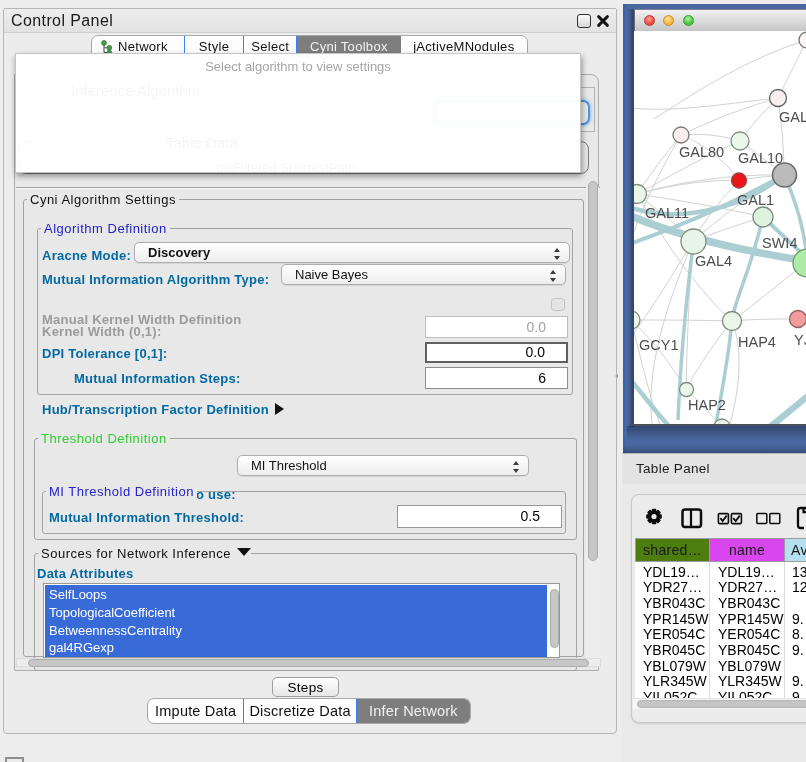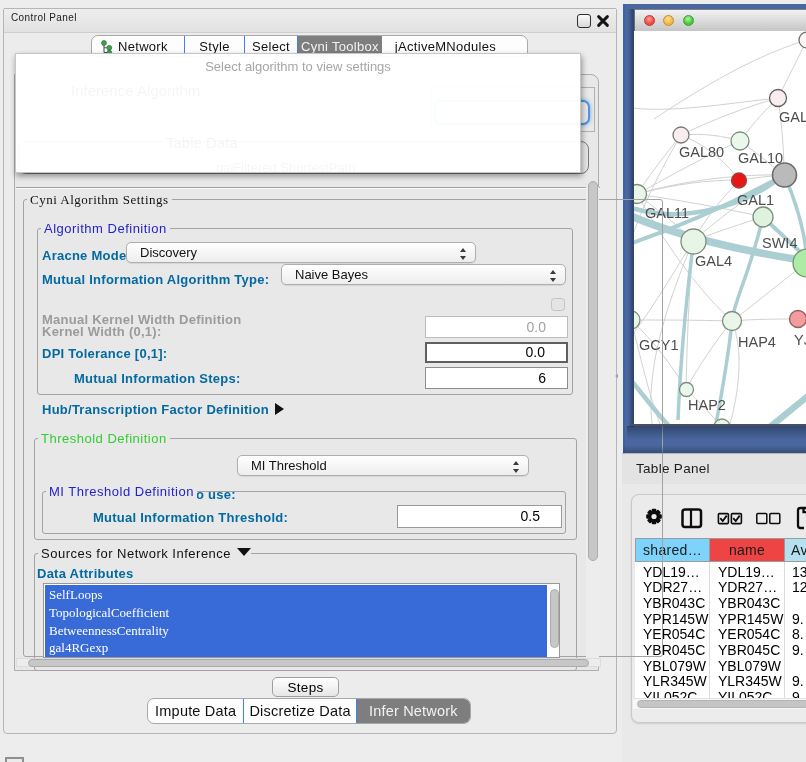--- a/index.html
+++ b/index.html
@@ -5,21 +5,21 @@
 * { margin:0; padding:0; box-sizing:border-box; }
 html,body { width:806px; height:762px; }
 body { font-family:"Liberation Sans", sans-serif; background:#ededed; }
 #stage { position:relative; width:806px; height:762px; overflow:hidden; background:#ededed; }
 .abs { position:absolute; }
 
 #win { position:absolute; left:3px; top:8px; width:614px; height:726px;
   background:#ececec; border:1px solid #b5b5b5; border-radius:2px 2px 4px 4px; }
 #titlebar { position:absolute; left:0; top:0; width:100%; height:24px;
   background:linear-gradient(#ededed,#e2e2e2); border-bottom:1px solid #cfcfcf; }
-#titlebar .t { position:absolute; left:7px; top:3px; font-size:10px; letter-spacing:0.4px; color:#1b1b1b; }
+#titlebar .t { position:absolute; left:7px; top:3px; font-size:16px; letter-spacing:0.4px; color:#1b1b1b; }
 #minico { position:absolute; left:573px; top:5px; width:14px; height:14px; border:1.6px solid #2e2e2e;
   border-radius:3px; background:linear-gradient(#fbfbfb,#d8d8d8); }
 
 .tabstrip { position:absolute; background:#fdfdfd; border:1px solid #a9a9a9; display:flex; overflow:hidden; }
 .tabstrip .tab { font-size:13px; letter-spacing:0.3px; color:#111; display:flex; align-items:center; justify-content:center;
   border-right:1px solid #3b82f6; white-space:nowrap; }
 .tabstrip .tab.last { border-right:none; }
 .tabstrip .tab.sel { background:#7e7e7e; color:#f2f2f2; border-right:none; }
 #toptabs .tab:first-child { justify-content:flex-start; padding-left:9px; }
 #toptabs { left:87px; top:26px; width:437px; height:22px; border-radius:7px 7px 0 0; }
@@ -52,21 +52,21 @@
   box-shadow:1px 3px 6px rgba(0,0,0,.4); z-index:40; }
 #popup .head { text-align:center; font-size:13px; color:#a6a6a6; margin-top:5px; }
 #popup .it { font-size:13px; color:#0c0c0c; height:16px; line-height:16px; padding-left:3px; white-space:nowrap; }
 
 .sbv { position:absolute; border-radius:5px; background:#c7c7c7; border:1px solid #ababab; }
 .strack { position:absolute; background:#f0f0f0; border:1px solid #d4d4d4; }
 
 #attrlist { position:absolute; left:39px; top:574px; width:517px; height:75px;
   background:#fff; border:1px solid #989898; overflow:hidden; }
 #attrlist .sel { position:absolute; left:0.5px; top:1px; width:502px; height:73px; background:#396bd8; }
-#attrlist .li { position:absolute; left:5px; font-size:13px; color:#fff; white-space:nowrap;font-family:Liberation Serif, serif; }
+#attrlist .li { position:absolute; left:5px; font-size:13px; color:#fff; white-space:nowrap; }
 
 #applybtn { position:absolute; left:268px; top:668px; width:67px; height:20px;
   background:linear-gradient(#ffffff,#e6e6e6); border:1px solid #9f9f9f; border-radius:5px;
   font-size:13.5px; letter-spacing:0.3px; color:#000; text-align:center; line-height:19px; }
 
 #desktop { position:absolute; left:623px; top:4px; width:183px; height:449px; background:#4a689f; }
 #iframe-tb { position:absolute; left:634px; top:9px; width:172px; height:22px;
   background:linear-gradient(#f2f2f2 0%,#d9d9d9 55%,#c6c6c6 100%);
   border-top:1px solid #80808a; border-left:1px solid #6a6a74; }
 .tl { position:absolute; top:15px; width:11px; height:11px; border-radius:50%; }
@@ -197,22 +197,22 @@
     </g>
     <g fill="none" stroke="#0c0c0c" stroke-width="1.5">
       <rect x="122.8" y="13.6" width="10" height="10" rx="1"></rect>
       <rect x="135.8" y="13.6" width="10" height="10" rx="1"></rect>
     </g>
     <path d="M86.3 18.2 l2.4 2.8 4-5.4" fill="none" stroke="#0c0c0c" stroke-width="1.8"></path>
     <path d="M99.3 18.2 l2.4 2.8 4-5.4" fill="none" stroke="#0c0c0c" stroke-width="1.8"></path>
     <path d="M170 28 h-3.5 a2.5 2.5 0 0 1 -2.5 -2.5 v-15 a2.5 2.5 0 0 1 2.5 -2.5 h5.5 l3.8 3.8 M169.5 7.6 v4.5 h4.5" fill="none" stroke="#0c0c0c" stroke-width="2.3"></path>
   </svg>
 
-  <div class="hcell" style="left:635px;width:75px;background:#7dd3fc;">shared…</div>
-  <div class="hcell" style="left:709px;width:76px;background:#ef4444;">name</div>
+  <div class="hcell" style="left:635px;width:75px;background:#4d7c0f;">shared…</div>
+  <div class="hcell" style="left:709px;width:76px;background:#d946ef;">name</div>
   <div class="hcell" style="left:784px;width:30px;background:#b5e0f0;text-align:left;padding-left:6px;">Av</div>
 
   <div class="abs" style="left:709px;top:562px;width:1px;height:137px;background:#dcdcdc;"></div>
   <div class="abs" style="left:784px;top:562px;width:1px;height:137px;background:#dcdcdc;"></div>
   <div id="tbody">
     <div class="trow" style="left:643px;top:563.5px;">YDL19…</div>
       <div class="trow" style="left:718px;top:563.5px;">YDL19…</div>
       <div class="trow" style="left:792px;top:563.5px;">13</div>
     <div class="trow" style="left:643px;top:579.2px;">YDR27…</div>
       <div class="trow" style="left:718px;top:579.2px;">YDR27…</div>
@@ -254,38 +254,38 @@
       <div class="tab" style="width:93px;">
         <svg width="12" height="14" viewBox="0 0 12 14" style="margin-right:5px;margin-top:1px;">
           <path d="M3 4 V12.5 M3 7.8 H7 M3 12.5 H7" stroke="#4a5560" stroke-width="1.1" fill="none"></path>
           <circle cx="3" cy="3" r="2.4" fill="#44a04b" stroke="#2c6e33" stroke-width="0.8"></circle>
           <circle cx="8.3" cy="7.8" r="2.4" fill="#44a04b" stroke="#2c6e33" stroke-width="0.8"></circle>
           <circle cx="8.3" cy="12.7" r="2.4" fill="#44a04b" stroke="#2c6e33" stroke-width="0.8"></circle>
         </svg>
         Network</div>
       <div class="tab" style="width:60px;">Style</div>
       <div class="tab" style="width:53px;">Select</div>
-      <div class="tab sel" style="width:84px;text-align:right;">Cyni Toolbox</div>
+      <div class="tab sel" style="width:104px;text-align:right;">Cyni Toolbox</div>
       <div class="tab last" style="width:127px;">jActiveMNodules</div>
     </div>
     <div id="pane"></div>
 
     <div class="abs" style="z-index:5;left:427px;top:78px;width:164px;height:45px;border:1px solid #b2b2b2;background:#e9e9e9;"></div>
     <div class="abs" style="z-index:6;left:430px;top:91px;width:156px;height:25px;border:2.5px solid #4f94dc;border-radius:7px;background:#e8e8e8;box-shadow:0 0 4px #6aa8e6;"></div>
     <div class="abs" style="z-index:6;left:14px;top:132px;width:571px;height:33px;border:1.5px solid #7a7a7a;border-radius:8px;background:#e6e6e6;"></div>
 
-    <div class="gbox" style="left:19px;top:190px;width:640px;height:458px;font-family:Liberation Serif, serif;">
+    <div class="gbox" style="left:19px;top:190px;width:561px;height:458px;">
         <div class="lbl">Cyni Algorithm Settings</div>
       </div>
     <div class="gbox blue" style="left:33px;top:219px;width:536px;height:167px;">
         <div class="lbl">Algorithm Definition</div>
       </div>
 
     <div class="fldlbl" style="left:38px;top:239px;">Aracne Mode:</div>
-    <div class="combo" style="left:122px;top:232.5px;width:350px;">Discovery<div class="spin"></div></div>
+    <div class="combo" style="left:130px;top:232.5px;width:436px;font-weight:bold;">Discovery<div class="spin"></div></div>
     <div class="fldlbl" style="left:38px;top:263px;">Mutual Information Algorithm Type:</div>
     <div class="combo" style="left:277px;top:254.5px;width:285px;">Naive Bayes<div class="spin"></div></div>
     <div class="fldlbl dis" style="left:38px;top:288px;">Manual Kernel Width Definition</div>
     <div class="abs" style="left:547px;top:289px;width:14px;height:13px;background:#e4e4e4;border:1px solid #c2c2c2;border-radius:3.5px;"></div>
     <div class="fldlbl dis" style="left:38px;top:300px;text-align:right;">Kernel Width (0,1):</div>
     <div class="tfield" style="left:421px;top:307px;width:143px;height:22px;border:1px solid #bdbdbd;color:#a2a2a2;">0.0</div>
     <div class="fldlbl" style="left:38px;top:337px;">DPI Tolerance [0,1]:</div>
     <div class="tfield" style="left:421px;top:333px;width:143px;height:21px;border:2px solid #606060;line-height:17px;">0.0</div>
     <div class="fldlbl" style="left:38px;top:362px;padding-left:32px;">Mutual Information Steps:</div>
     <div class="tfield" style="left:421px;top:358px;width:143px;height:22px;border:1px solid #8d8d8d;">6</div>
@@ -294,21 +294,21 @@
     <div class="abs" style="left:271px;top:394px;width:0;height:0;border-top:6.5px solid transparent;border-bottom:6.5px solid transparent;border-left:9px solid #111;"></div>
 
     <div class="gbox green" style="left:30px;top:429px;width:543px;height:102px;">
         <div class="lbl">Threshold Definition</div>
       </div>
     <div class="fldlbl" style="left:78px;top:478px;">Which threshold to use:</div>
     <div class="combo" style="left:233px;top:445.5px;width:292px;">MI Threshold<div class="spin"></div></div>
     <div class="gbox blue" style="left:38px;top:482px;width:524px;height:43px;">
         <div class="lbl">MI Threshold Definition</div>
       </div>
-    <div class="fldlbl" style="left:45px;top:501px;margin-left:44px;">Mutual Information Threshold:</div>
+    <div class="fldlbl" style="left:45px;top:501px;">Mutual Information Threshold:</div>
     <div class="tfield" style="left:393px;top:496px;width:165px;height:23px;border:1px solid #999;">0.5</div>
 
     <div class="gbox" style="left:30px;top:544px;width:543px;height:118px;">
         <div class="lbl">Sources for Network Inference &nbsp;&nbsp;&nbsp;</div>
       </div>
     <div class="abs" style="left:233px;top:539px;width:0;height:0;border-left:7px solid transparent;border-right:7px solid transparent;border-top:8px solid #111;"></div>
     <div class="fldlbl" style="left:33px;top:557px;">Data Attributes</div>
     <div id="attrlist">
       <div class="sel"></div>
       <div class="li" style="top:3px;">SelfLoops</div>

